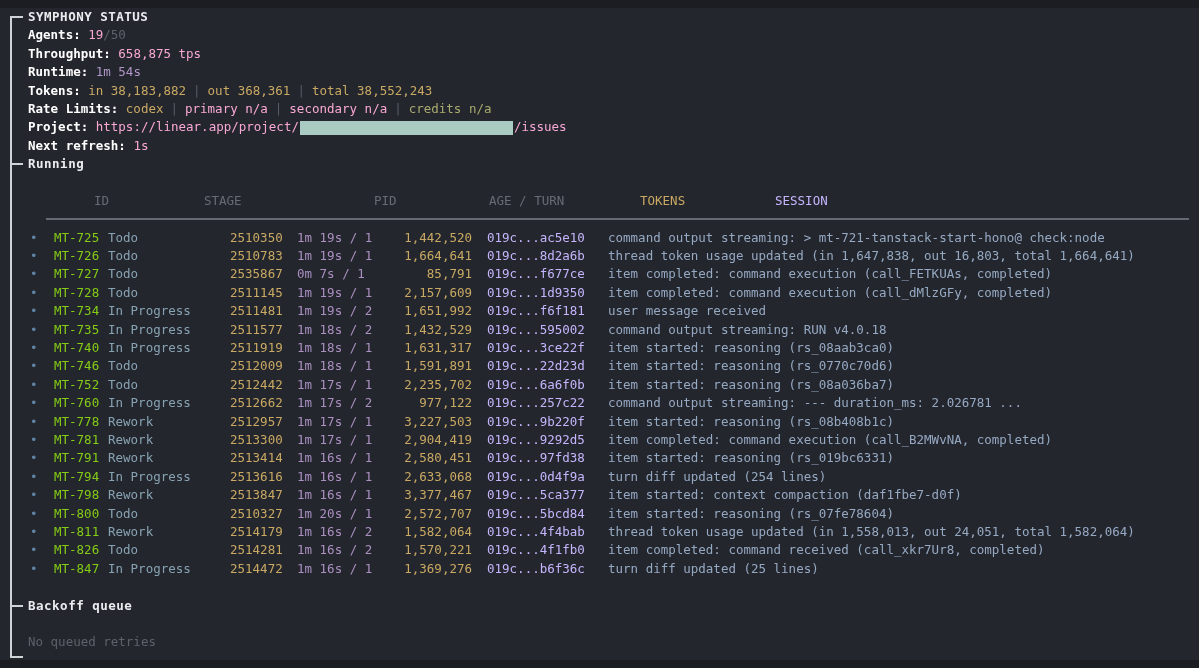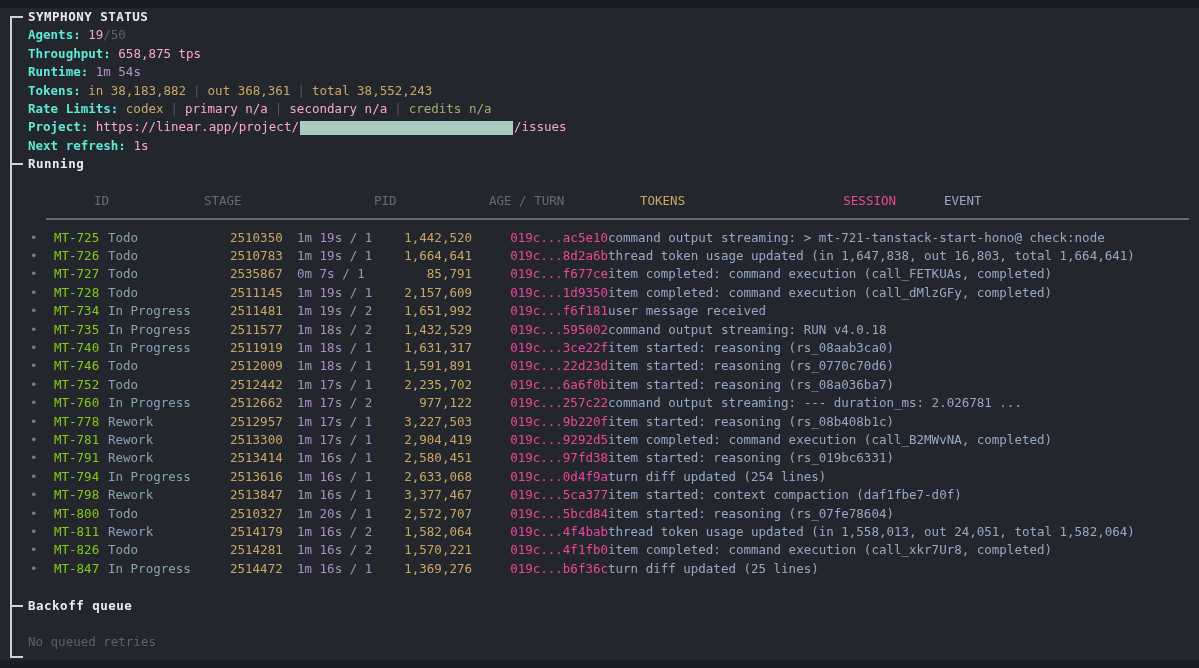--- a/index.html
+++ b/index.html
@@ -13,21 +13,21 @@
   .edge { position:absolute; left:0; right:0; height:8px; background:#1b1d22; z-index:5; }
   .edge.top { top:0; } .edge.bottom { bottom:0; }
 
   
   .frame-v { position:absolute; left:10px; top:16px; height:642px; width:2px; background:#ced3d8; z-index:4; }
   .frame-tick { position:absolute; left:10px; width:13px; height:2px; background:#ced3d8; z-index:4; }
 
   #screen { position:absolute; inset:0; padding:8px 8px 16px 28px; }
   .line { height:18.4px; line-height:18.4px; white-space:nowrap; overflow:hidden; }
 
-  .lbl { font-weight:bold; color:#5eead4; }
+  .lbl { font-weight:bold; color:#ffffff; }
   .teal { color:#f9a8d4; }
   .gold { color:#c9a963; }
   .purple { color:#b197c9; }
   .olive { color:#a9aa6d; }
   .dim { color:#5c6269; }
   .sep { color:#565c64; margin:0 7px; }
   .title { font-weight:bold; color:#eaecef; letter-spacing:0.5px; }
 
   .redacted { display:inline-block; width:213px; height:14px; background:#a9cbc1; vertical-align:middle; margin:0 1px; }
 
@@ -38,21 +38,21 @@
     height:18.4px; line-height:18.4px; align-items:center; white-space:nowrap;
   }
   .trow > div { overflow:hidden; }
   .thead { color:#666c75;gap:48px; }
   .c-bullet { padding-left:2px; color:#5e82a4; }
   .c-id { color:#84cc16;margin-left:8px; }
   .c-stage { color:#87a3b3; }
   .c-pid { color:#c9a963; }
   .c-age { color:#ab90c2; }
   .c-tokens { color:#c9a963; text-align:right; }
-  .c-session { color:#ec4899; padding-left:15px;text-align:right; }
+  .c-session { color:#c4b5fd; padding-left:15px; }
   .c-event { color:#96a9c3; padding-left:0px; }
   .thead .c-tokens { text-align:left; }
   .divider-row { height:18.4px; position:relative; }
   .divider-row .rule { position:absolute; left:18px; right:2px; top:8px; height:2px; background:#646a72; }
 </style>
 </head>
 <body>
 
 <div class="edge top"></div>
 <div class="edge bottom"></div>
@@ -107,21 +107,20 @@
   <div class="line"></div>
 
   <div class="trow thead">
     <div class="c-bullet"></div>
     <div>ID</div>
     <div>STAGE</div>
     <div>PID</div>
     <div>AGE / TURN</div>
     <div class="c-tokens">TOKENS</div>
     <div class="c-session">SESSION</div>
-    <div class="c-event">EVENT</div>
   </div>
 
   <div class="divider-row">
       <div class="rule"></div>
     </div>
 
   <div id="rows">
   <div class="trow">
     <div class="c-bullet">•</div>
     <div class="c-id">MT-725</div>
@@ -310,21 +309,21 @@
   </div>
 
   <div class="trow">
     <div class="c-bullet">•</div>
     <div class="c-id">MT-826</div>
     <div class="c-stage">Todo</div>
     <div class="c-pid">2514281</div>
     <div class="c-age">1m 16s / 2</div>
     <div class="c-tokens">1,570,221</div>
     <div class="c-session">019c...4f1fb0</div>
-    <div class="c-event">item completed: command execution (call_xkr7Ur8, completed)</div>
+    <div class="c-event">item completed: command received (call_xkr7Ur8, completed)</div>
   </div>
 
   <div class="trow">
     <div class="c-bullet">•</div>
     <div class="c-id">MT-847</div>
     <div class="c-stage">In Progress</div>
     <div class="c-pid">2514472</div>
     <div class="c-age">1m 16s / 1</div>
     <div class="c-tokens">1,369,276</div>
     <div class="c-session">019c...b6f36c</div>

